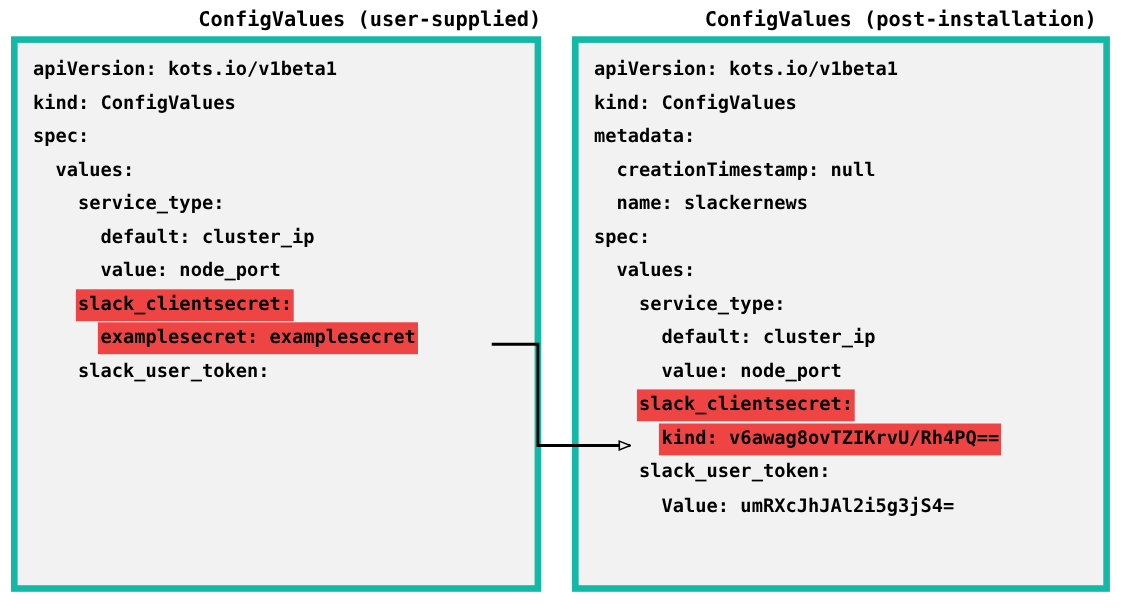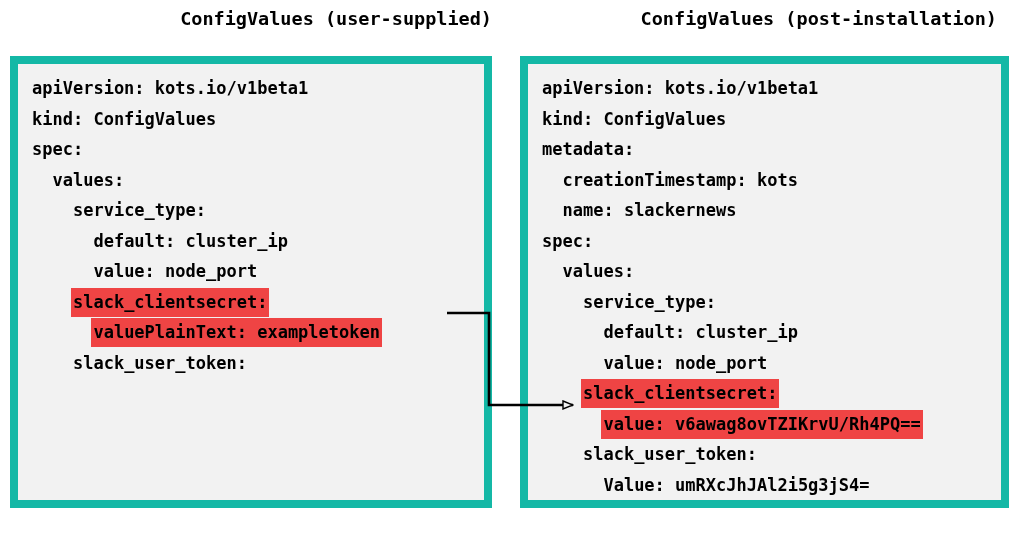--- a/index.html
+++ b/index.html
@@ -23,25 +23,25 @@
     color: #000000;
     letter-spacing: 0px;
     white-space: pre;
     text-align: right;
   }
   #title-left  { left: 10px;  width: 482px; }
   #title-right { left: 508px; width: 489px; }
 
   .yaml-panel {
     position: absolute;
-    top: 56px;
-    height: 452px;
+    top: 33px;
+    height: 505px;
     box-sizing: border-box;
     background: #f2f2f2;
-    border: 8px solid #14b8a6;
+    border: 6px solid #14b8a6;
     overflow: hidden;
   }
   #panel-left  { left: 10px;  width: 482px; }
   #panel-right { left: 520px; width: 489px; }
 
   .yaml-body {
     position: absolute;
     top: 9px;
     left: 0;
     right: 0;
@@ -84,39 +84,39 @@
 <div class="yaml-panel" id="panel-left">
   <div class="yaml-body" id="body-left">
       <div class="yaml-line"><span class="seg">apiVersion: kots.io/v1beta1</span></div>
       <div class="yaml-line"><span class="seg">kind: ConfigValues</span></div>
       <div class="yaml-line"><span class="seg">spec:</span></div>
       <div class="yaml-line"><span>  </span><span class="seg">values:</span></div>
       <div class="yaml-line"><span>    </span><span class="seg">service_type:</span></div>
       <div class="yaml-line"><span>      </span><span class="seg">default: cluster_ip</span></div>
       <div class="yaml-line"><span>      </span><span class="seg">value: node_port</span></div>
       <div class="yaml-line hl"><span>    </span><span class="seg">slack_clientsecret:</span></div>
-      <div class="yaml-line hl"><span>      </span><span class="seg">valuePlainText: exampletoken</span></div>
+      <div class="yaml-line hl"><span>      </span><span class="seg">examplesecret: examplesecret</span></div>
       <div class="yaml-line"><span>    </span><span class="seg">slack_user_token:</span></div>
     </div>
 </div>
 
 <div class="yaml-panel" id="panel-right">
   <div class="yaml-body" id="body-right">
       <div class="yaml-line"><span class="seg">apiVersion: kots.io/v1beta1</span></div>
       <div class="yaml-line"><span class="seg">kind: ConfigValues</span></div>
       <div class="yaml-line"><span class="seg">metadata:</span></div>
-      <div class="yaml-line"><span>  </span><span class="seg">creationTimestamp: kots</span></div>
+      <div class="yaml-line"><span>  </span><span class="seg">creationTimestamp: null</span></div>
       <div class="yaml-line"><span>  </span><span class="seg">name: slackernews</span></div>
       <div class="yaml-line"><span class="seg">spec:</span></div>
       <div class="yaml-line"><span>  </span><span class="seg">values:</span></div>
       <div class="yaml-line"><span>    </span><span class="seg">service_type:</span></div>
       <div class="yaml-line"><span>      </span><span class="seg">default: cluster_ip</span></div>
       <div class="yaml-line"><span>      </span><span class="seg">value: node_port</span></div>
       <div class="yaml-line hl"><span>    </span><span class="seg">slack_clientsecret:</span></div>
-      <div class="yaml-line hl"><span>      </span><span class="seg">value: v6awag8ovTZIKrvU/Rh4PQ==</span></div>
+      <div class="yaml-line hl"><span>      </span><span class="seg">kind: v6awag8ovTZIKrvU/Rh4PQ==</span></div>
       <div class="yaml-line"><span>    </span><span class="seg">slack_user_token:</span></div>
       <div class="yaml-line"><span>      </span><span class="seg">Value: umRXcJhJAl2i5g3jS4=</span></div>
     </div>
 </div>
 
 <svg id="connector" viewBox="0 0 1019 559">
   <defs>
     <marker id="arrow-hollow" markerWidth="12" markerHeight="10" refX="11" refY="5" orient="auto" markerUnits="userSpaceOnUse">
       <path d="M1,1 L11,5 L1,9 z" fill="#f2f2f2" stroke="#000000" stroke-width="1.4"></path>
     </marker>

